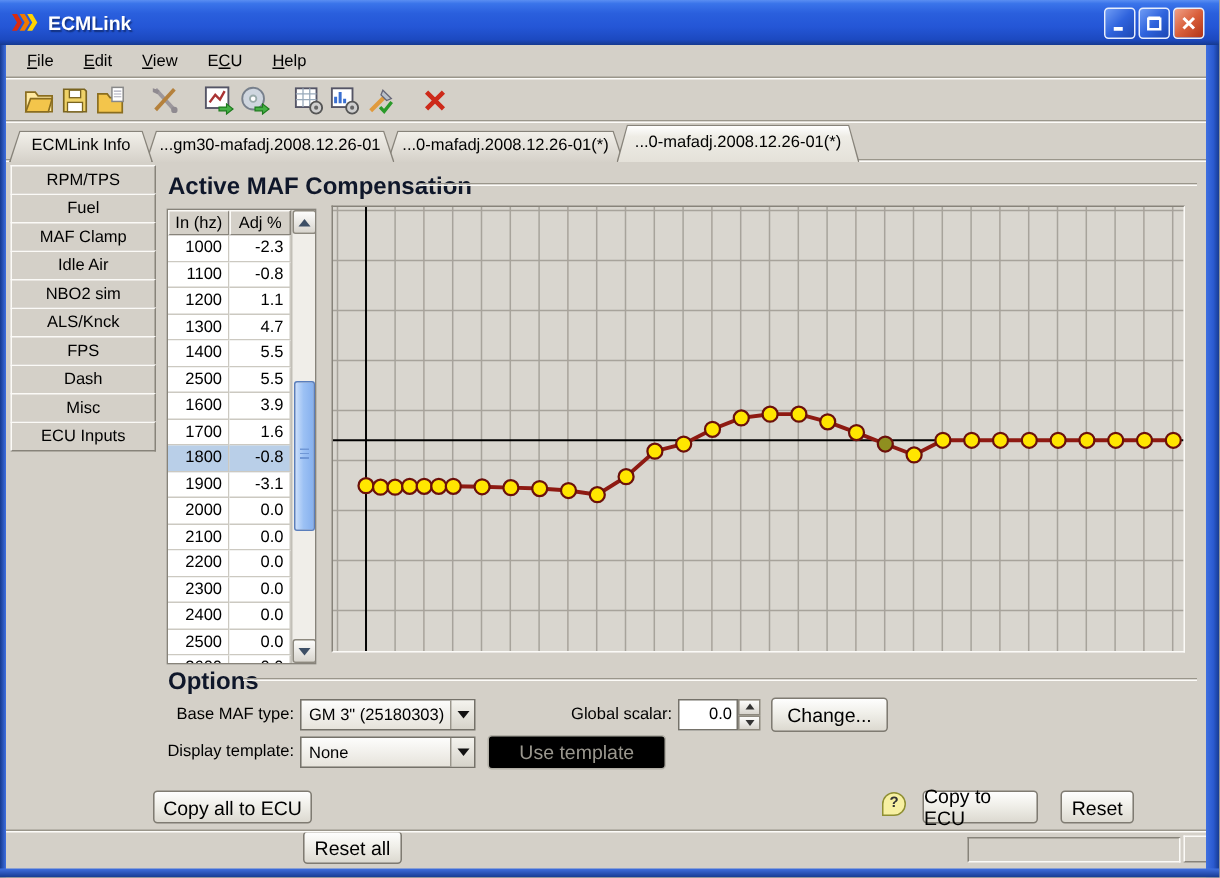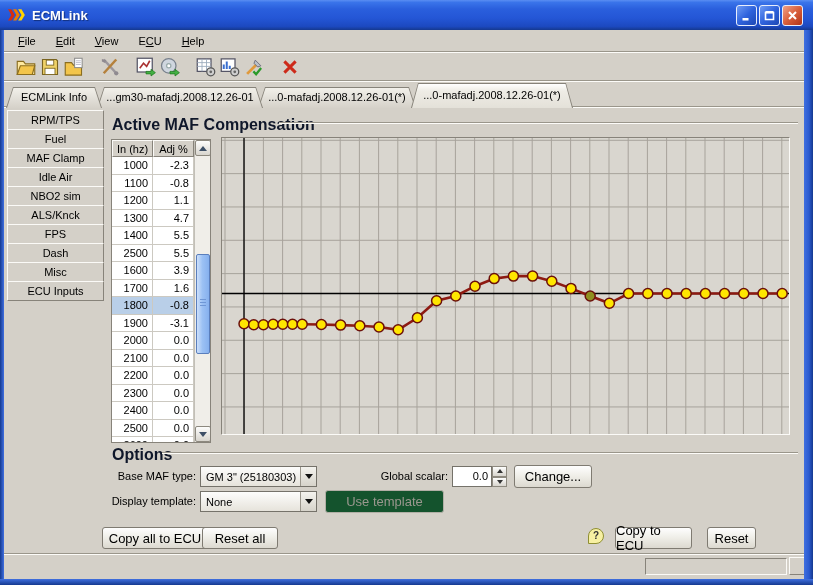--- a/index.html
+++ b/index.html
@@ -72,21 +72,21 @@
     background:repeating-linear-gradient(180deg,#6f97d6 0 1px,transparent 1px 3px); }
   
   .chartbox { position:absolute; left:221px; top:137px; width:569px; height:298px; border:1px solid; border-color:#87837a #fbfaf7 #fbfaf7 #87837a; background:#d9d6cf; }
   
   .lbl-r { position:absolute; font-size:11px; text-align:right; color:#000; }
   .combo { position:absolute; height:21px; border:1px solid #75726a; background:linear-gradient(180deg,#fdfdfc,#e6e3db); display:flex; align-items:center; }
   .combo .cval { flex:1; font-size:11px; padding-left:5px; white-space:nowrap; overflow:hidden; }
   .combo .cbtn { width:16px; height:100%; border-left:1px solid #9a968c; background:linear-gradient(180deg,#f4f3ee,#d6d3ca); display:flex; align-items:center; justify-content:center; }
   .carr { width:0;height:0;border-left:4px solid transparent;border-right:4px solid transparent;border-top:5px solid #111; }
   .xbtn { position:absolute; font-size:13px; color:#000; background:linear-gradient(180deg,#fefefe,#f0efe9 45%,#dcd9d0); border:1px solid #7f7b72; border-radius:3px; display:flex; align-items:center; justify-content:center; }
-  .xbtn.disabled { color:#9a978e; border-color:#b2afa6; background:#14532d; }
+  .xbtn.disabled { color:#9a978e; border-color:#b2afa6; background:#000000; }
   .spinfield { position:absolute; left:452px; top:466px; width:40px; height:21px; background:#fff; border:1px solid #75726a; font-size:11px; text-align:right; padding:3px 3px 0 0; }
   .spinner { position:absolute; left:492px; top:466px; width:15px; height:21px; display:flex; flex-direction:column; }
   .spin-b { flex:1; background:linear-gradient(#fdfdfc,#d8d5ce); border:1px solid #8d897f; display:flex; align-items:center; justify-content:center; }
   .sarr-up { width:0;height:0;border-left:3px solid transparent;border-right:3px solid transparent;border-bottom:4px solid #333; }
   .sarr-dn { width:0;height:0;border-left:3px solid transparent;border-right:3px solid transparent;border-top:4px solid #333; }
   .helpicon { position:absolute; left:588px; top:528px; width:16px; height:16px; border-radius:50% 50% 50% 0;
     background:#f7f0a2; border:1px solid #8f8f33; color:#333; font-size:10px; font-weight:bold; text-align:center; line-height:14px; }
   
   .statusline { left:4px; top:553px; width:800px; }
   .sunken { position:absolute; left:645px; top:558px; width:142px; height:17px; background:#d4d0c8; border:1px solid; border-color:#87837a #fbfaf7 #fbfaf7 #87837a; }
@@ -438,21 +438,21 @@
   <div class="lbl-r" style="left:60px;top:495px;width:136px;">Display template:</div>
   <div class="combo" style="left:200px;top:491px;width:117px;">
     <span class="cval">None</span>
     <span class="cbtn">
         <span class="carr"></span>
       </span>
   </div>
   <div class="xbtn disabled" style="left:325px;top:490px;width:119px;height:23px;">Use template</div>
 
   <div class="xbtn" style="left:102px;top:527px;width:106px;height:22px;">Copy all to ECU</div>
-  <div class="xbtn" style="left:202px;top:527px;width:76px;height:22px;">Reset all</div>
+  <div class="xbtn" style="left:202px;top:554px;width:66px;height:22px;">Reset all</div>
   <div class="helpicon">?</div>
   <div class="xbtn" style="left:615px;top:527px;width:77px;height:22px;">Copy to ECU</div>
   <div class="xbtn" style="left:707px;top:527px;width:49px;height:22px;">Reset</div>
 
   <div class="hline statusline"></div>
   <div class="sunken"></div>
   <div class="grip"></div>
 
   <div class="border-left"></div>
   <div class="border-right"></div>

